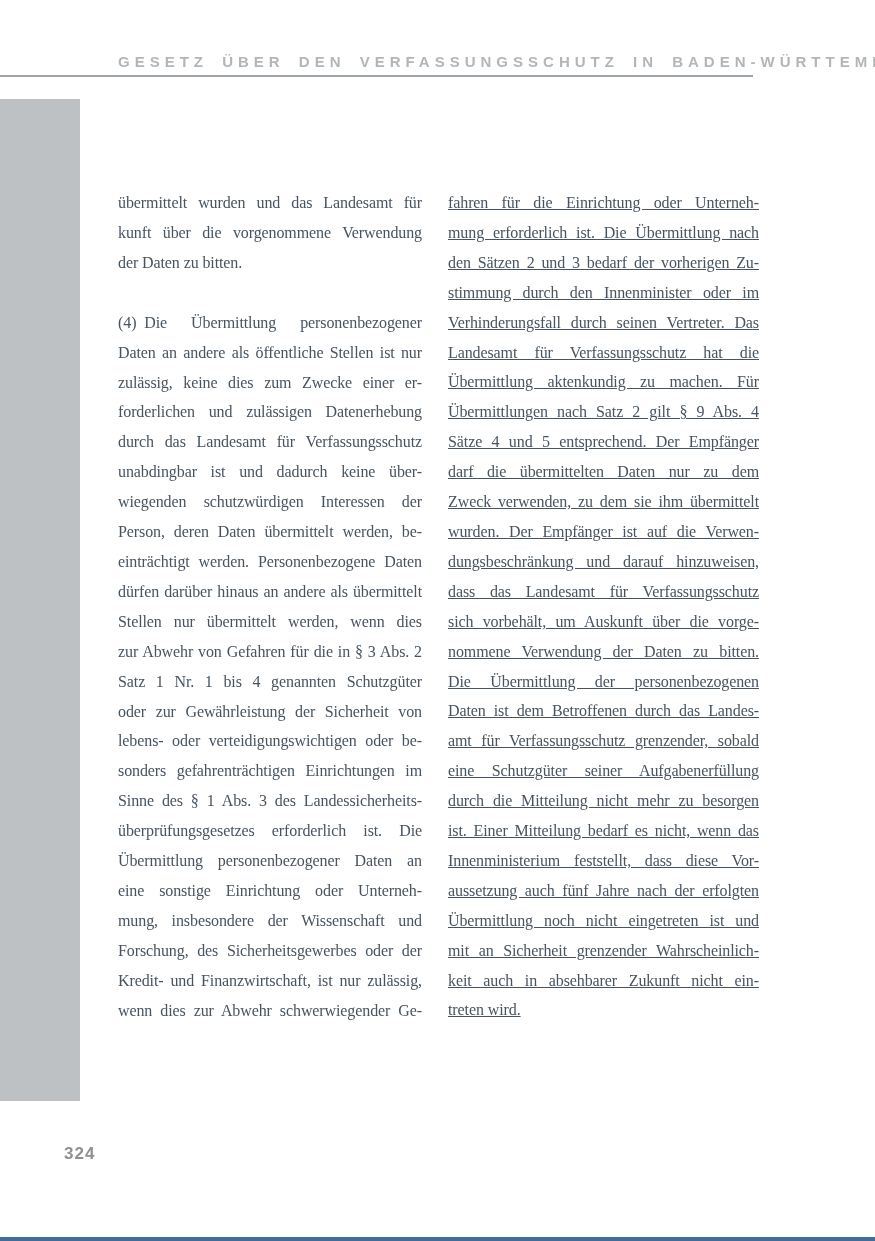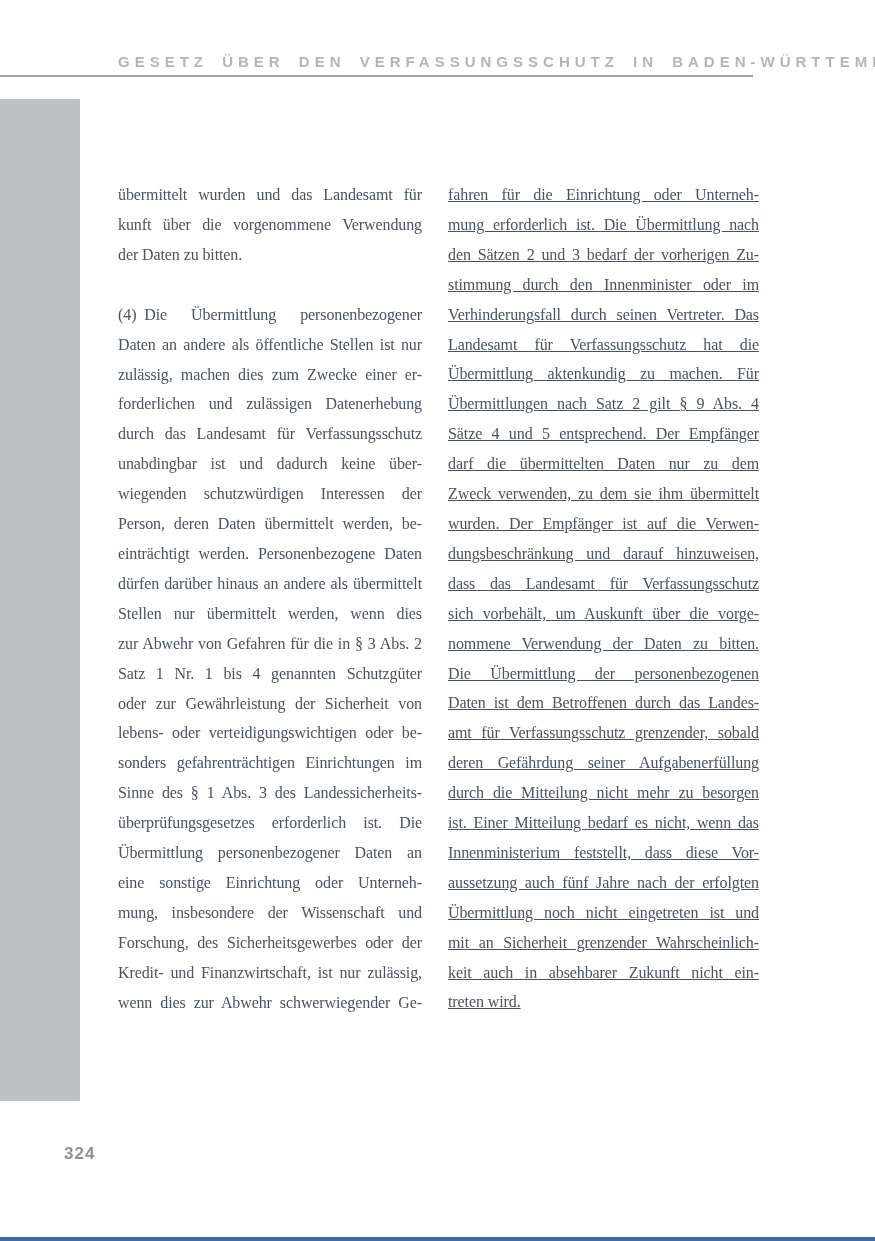--- a/index.html
+++ b/index.html
@@ -44,21 +44,21 @@
   .col{
     position:absolute;
     top:180px;
     color:var(--body-text-color);
     font-size:16px;
     letter-spacing:-0.1px;
     overflow:hidden;
   }
   .col-left{left:118px;width:304px;}
   .col-right{left:448px;width:311px;text-decoration:underline;}
-  .paragraph{margin:0 0 30px 0;}
+  .paragraph{margin:8px 0 30px 0;}
   .line{
     display:block;
     line-height:29.9px;
     text-align:justify;
     text-align-last:justify;
     white-space:normal;
   }
   .line.last{
     text-align-last:left;
   }
@@ -87,21 +87,21 @@
   <div class="sidebar-strip"></div>
   <div class="col col-left">
       <div class="paragraph">
         <div class="line">übermittelt wurden und das Landesamt für</div>
         <div class="line">kunft über die vorgenommene Verwendung</div>
         <div class="line last">der Daten zu bitten.</div>
       </div>
       <div class="paragraph">
         <div class="line">(4) Die Übermittlung personenbezogener</div>
         <div class="line">Daten an andere als öffentliche Stellen ist nur</div>
-        <div class="line">zulässig, machen dies zum Zwecke einer er-</div>
+        <div class="line">zulässig, keine dies zum Zwecke einer er-</div>
         <div class="line">forderlichen und zulässigen Datenerhebung</div>
         <div class="line">durch das Landesamt für Verfassungsschutz</div>
         <div class="line">unabdingbar ist und dadurch keine über-</div>
         <div class="line">wiegenden schutzwürdigen Interessen der</div>
         <div class="line">Person, deren Daten übermittelt werden, be-</div>
         <div class="line">einträchtigt werden. Personenbezogene Daten</div>
         <div class="line">dürfen darüber hinaus an andere als übermittelt</div>
         <div class="line">Stellen nur übermittelt werden, wenn dies</div>
         <div class="line">zur Abwehr von Gefahren für die in § 3 Abs. 2</div>
         <div class="line">Satz 1 Nr. 1 bis 4 genannten Schutzgüter</div>
@@ -132,21 +132,21 @@
         <div class="line">darf die übermittelten Daten nur zu dem</div>
         <div class="line">Zweck verwenden, zu dem sie ihm übermittelt</div>
         <div class="line">wurden. Der Empfänger ist auf die Verwen-</div>
         <div class="line">dungsbeschränkung und darauf hinzuweisen,</div>
         <div class="line">dass das Landesamt für Verfassungsschutz</div>
         <div class="line">sich vorbehält, um Auskunft über die vorge-</div>
         <div class="line">nommene Verwendung der Daten zu bitten.</div>
         <div class="line">Die Übermittlung der personenbezogenen</div>
         <div class="line">Daten ist dem Betroffenen durch das Landes-</div>
         <div class="line">amt für Verfassungsschutz grenzender, sobald</div>
-        <div class="line">deren Gefährdung seiner Aufgabenerfüllung</div>
+        <div class="line">eine Schutzgüter seiner Aufgabenerfüllung</div>
         <div class="line">durch die Mitteilung nicht mehr zu besorgen</div>
         <div class="line">ist. Einer Mitteilung bedarf es nicht, wenn das</div>
         <div class="line">Innenministerium feststellt, dass diese Vor-</div>
         <div class="line">aussetzung auch fünf Jahre nach der erfolgten</div>
         <div class="line">Übermittlung noch nicht eingetreten ist und</div>
         <div class="line">mit an Sicherheit grenzender Wahrscheinlich-</div>
         <div class="line">keit auch in absehbarer Zukunft nicht ein-</div>
         <div class="line last">treten wird.</div>
       </div>
     </div>

